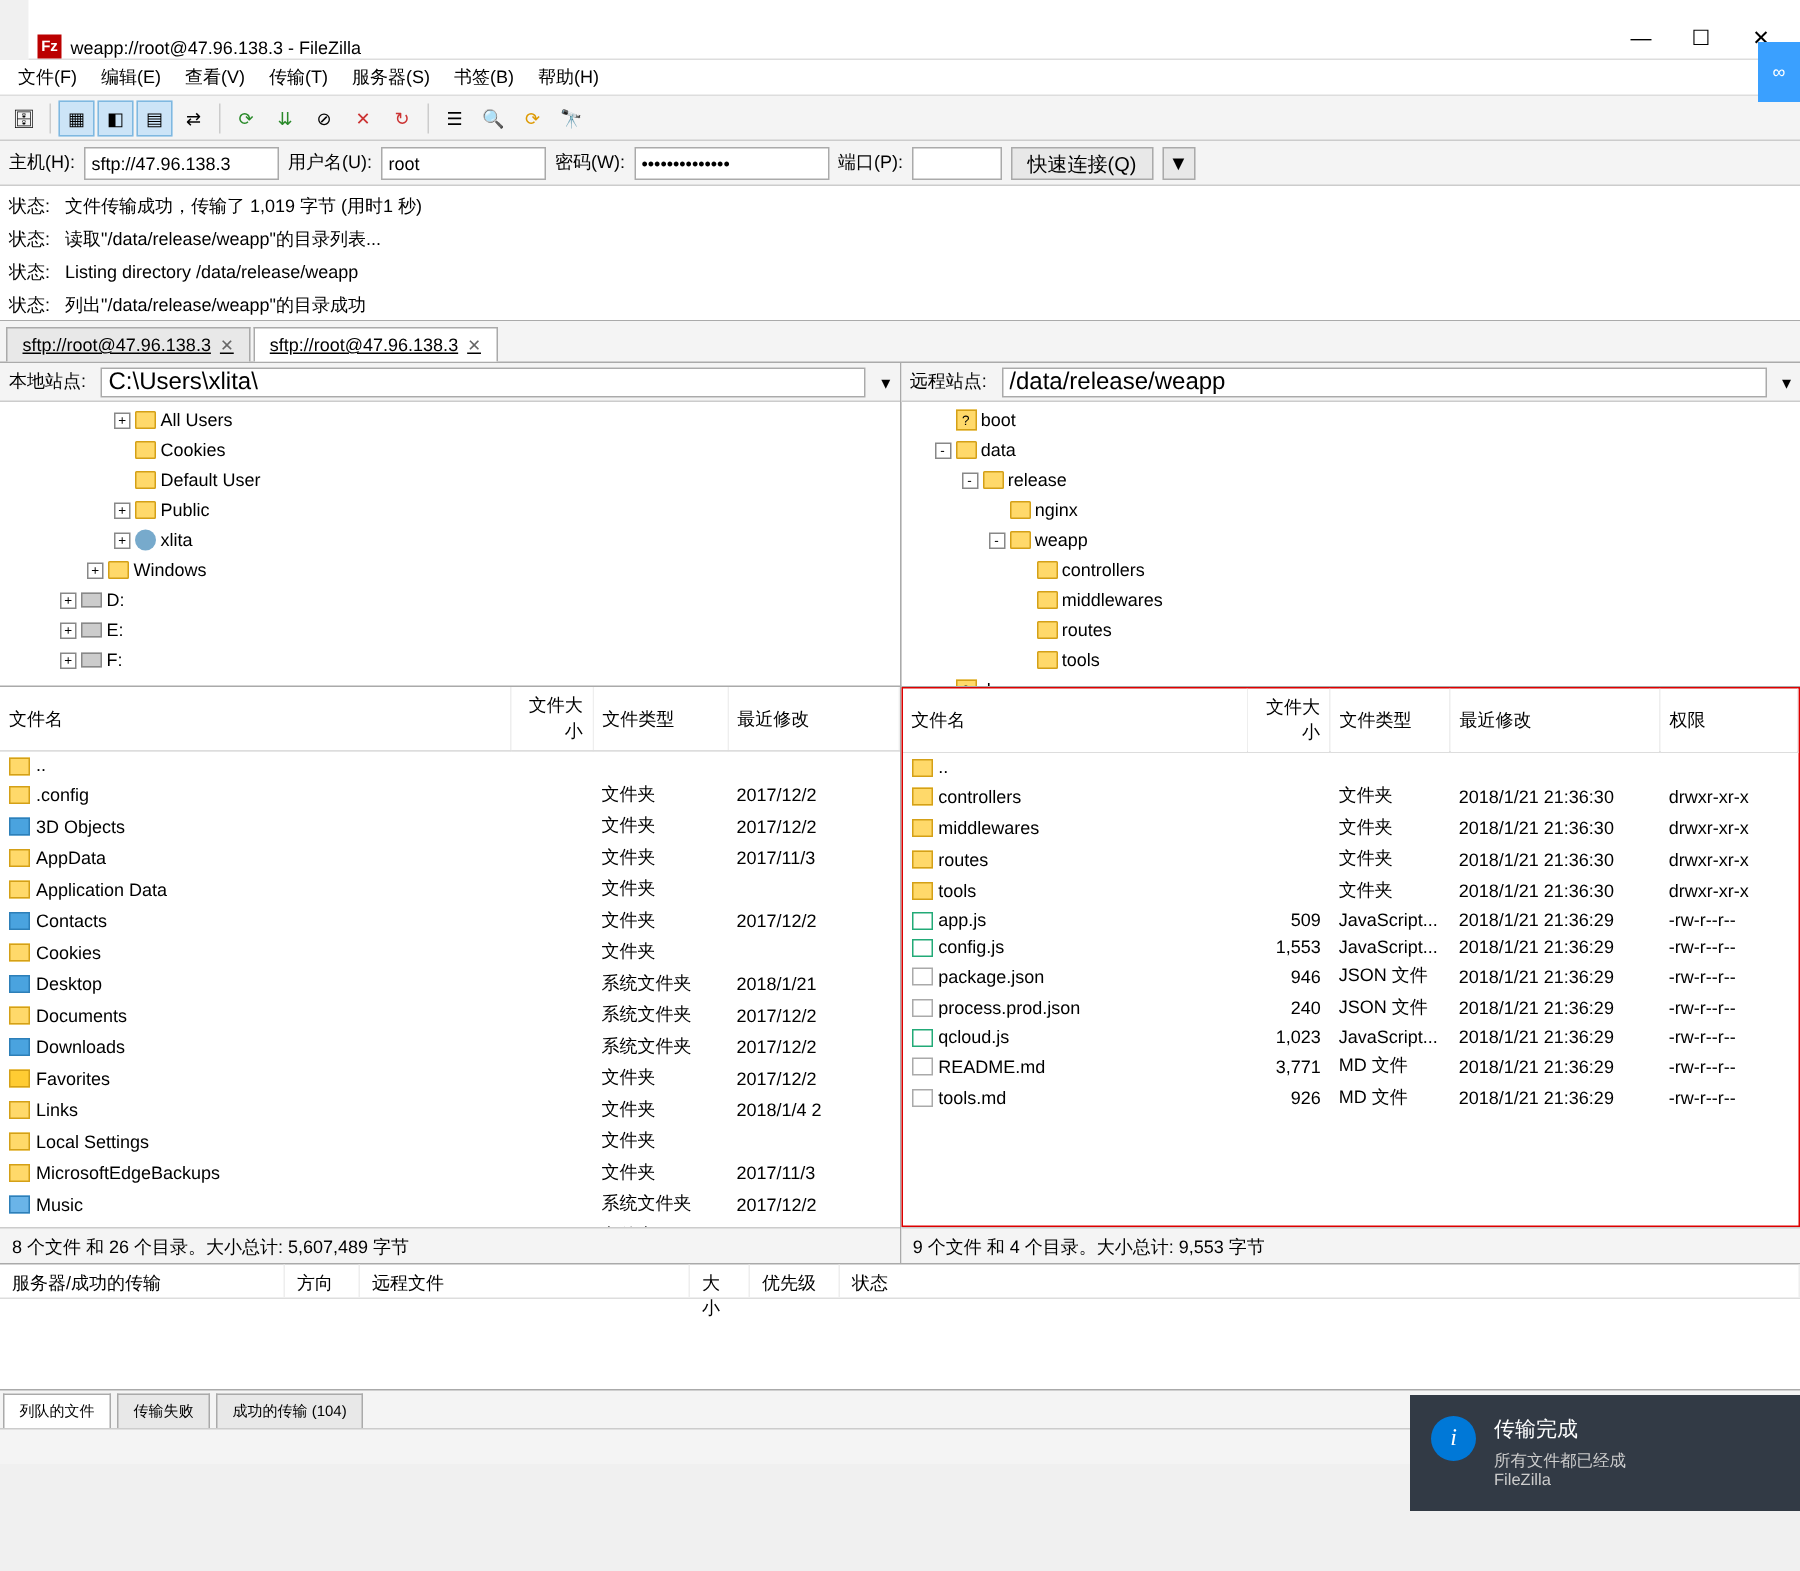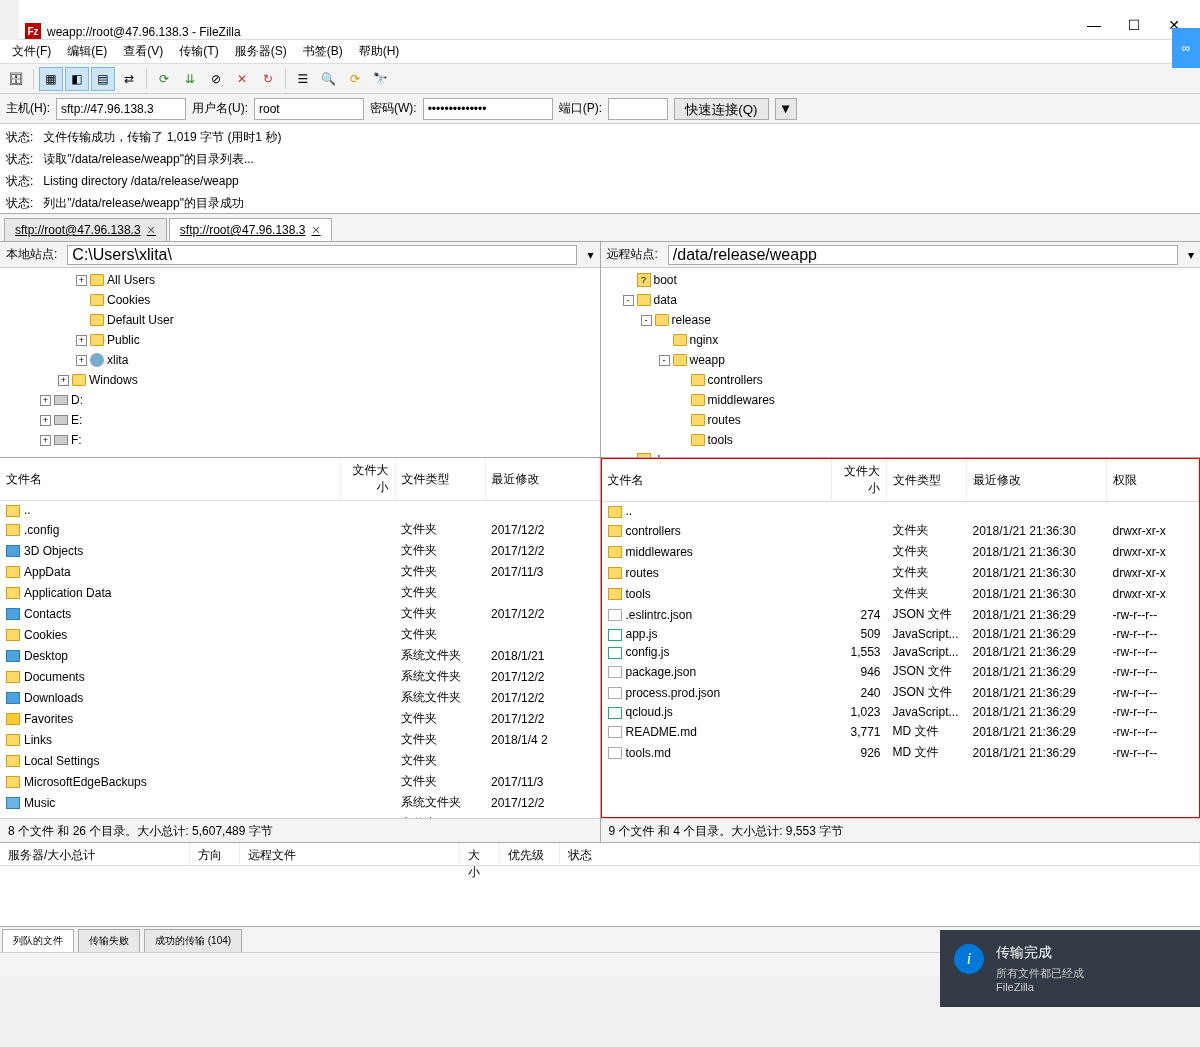--- a/index.html
+++ b/index.html
@@ -405,27 +405,20 @@
               <td>drwxr-xr-x</td>
             </tr>
             <tr class="row">
               <td><span class="ficon folder"></span>tools</td>
               <td style="text-align:right"></td>
               <td>文件夹</td>
               <td>2018/1/21 21:36:30</td>
               <td>drwxr-xr-x</td>
             </tr>
             <tr class="row">
-              <td><span class="ficon file"></span>.eslintrc.json</td>
-              <td style="text-align:right">274</td>
-              <td>JSON 文件</td>
-              <td>2018/1/21 21:36:29</td>
-              <td>-rw-r--r--</td>
-            </tr>
-            <tr class="row">
               <td><span class="ficon js"></span>app.js</td>
               <td style="text-align:right">509</td>
               <td>JavaScript...</td>
               <td>2018/1/21 21:36:29</td>
               <td>-rw-r--r--</td>
             </tr>
             <tr class="row">
               <td><span class="ficon js"></span>config.js</td>
               <td style="text-align:right">1,553</td>
               <td>JavaScript...</td>
@@ -468,21 +461,21 @@
               <td>-rw-r--r--</td>
             </tr>
           </tbody>
       </table>
     </div>
     <div class="statusline">9 个文件 和 4 个目录。大小总计: 9,553 字节</div>
   </div>
 </div>
 
 <div class="queueheader">
-  <div class="qh" style="width:190px">服务器/大小总计</div>
+  <div class="qh" style="width:190px">服务器/成功的传输</div>
   <div class="qh" style="width:50px">方向</div>
   <div class="qh" style="width:220px">远程文件</div>
   <div class="qh" style="width:40px">大小</div>
   <div class="qh" style="width:60px">优先级</div>
   <div class="qh" style="flex:1">状态</div>
 </div>
 <div class="queuebody"></div>
 <div class="queuetabs">
   <div class="qtab">列队的文件</div>
   <div class="qtab inactive">传输失败</div>

